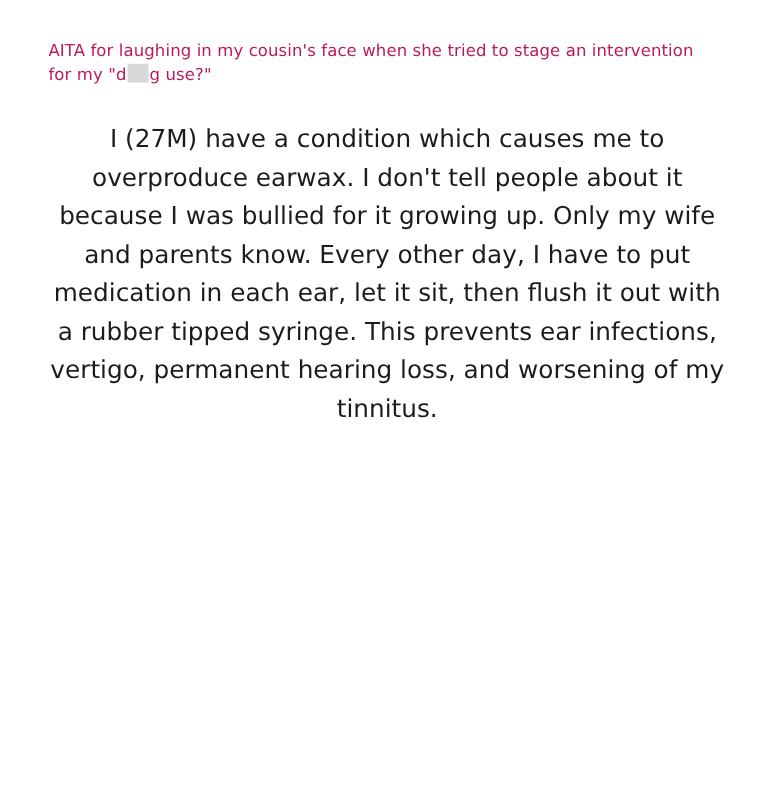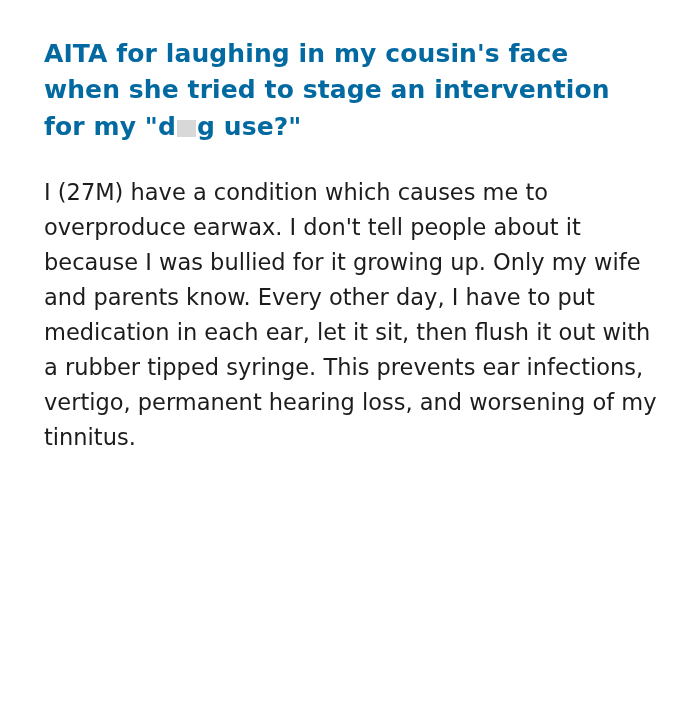--- a/index.html
+++ b/index.html
@@ -16,44 +16,45 @@
     height: 721px;
     background: #ffffff;
     box-sizing: border-box;
     overflow: hidden;
   }
   .content {
     padding: 36px 40px 0 44px;
   }
   .post-title {
     font-family: "DejaVu Sans", sans-serif;
-    font-size: 25px;
-    font-weight: bold;
+    font-size: 15px;
+    font-weight: normal;
     line-height: 1.45;
-    color: #0369a1;
+    color: #be185d;
     letter-spacing: 0.1px;
     margin: 0 0 30px 0;
     max-width: 600px;
   }
   .redacted {
     display: inline-block;
     width: 19px;
     height: 17px;
     background: #d8d8d8;
     vertical-align: -2px;
     margin: 0 1px;
   }
   .post-body {
     font-family: "DejaVu Sans", sans-serif;
     font-size: 22.5px;
     line-height: 1.56;
     color: #1c1c1c;
     margin: 0;
     max-width: 625px;
     font-weight: 400;
+    text-align: center;
   }
 </style>
 </head>
 <body>
 
 <div class="page">
   <div class="content">
     <h1 class="post-title"><span>AITA for laughing in my cousin's face when she tried to stage an intervention for my "d</span><span class="redacted"></span><span>g use?"</span></h1>
     <p class="post-body">I (27M) have a condition which causes me to overproduce earwax. I don't tell people about it because I was bullied for it growing up. Only my wife and parents know. Every other day, I have to put medication in each ear, let it sit, then flush it out with a rubber tipped syringe. This prevents ear infections, vertigo, permanent hearing loss, and worsening of my tinnitus.</p>
   </div>

